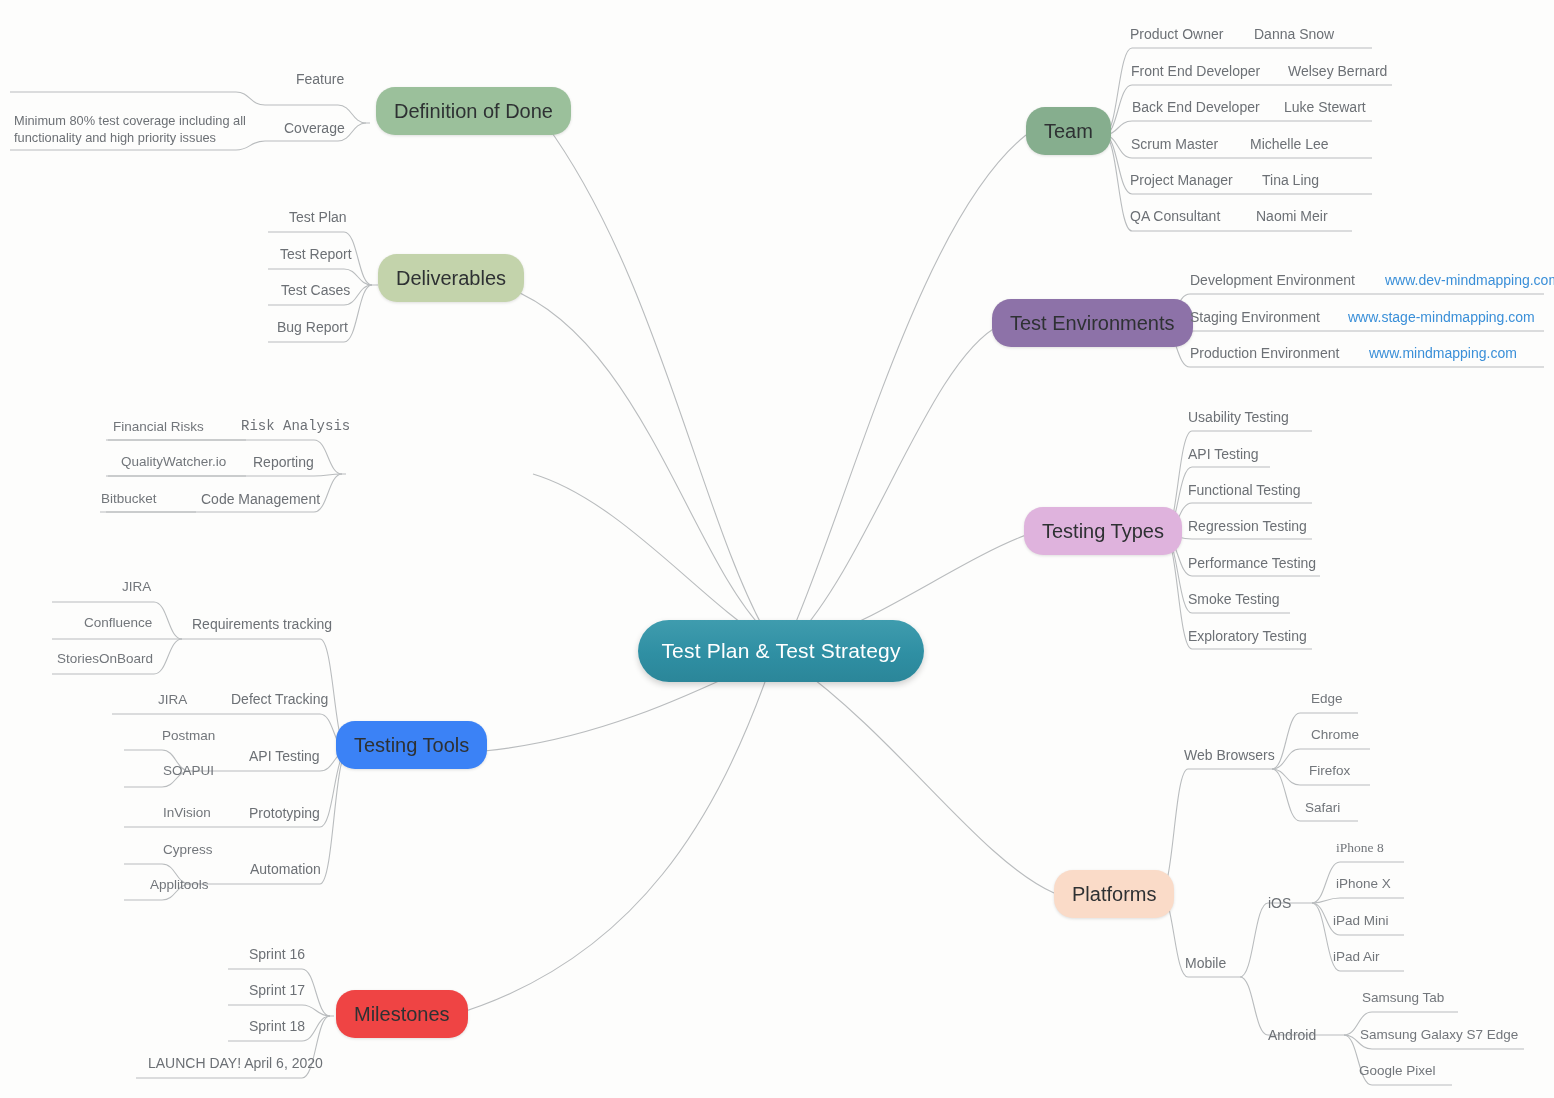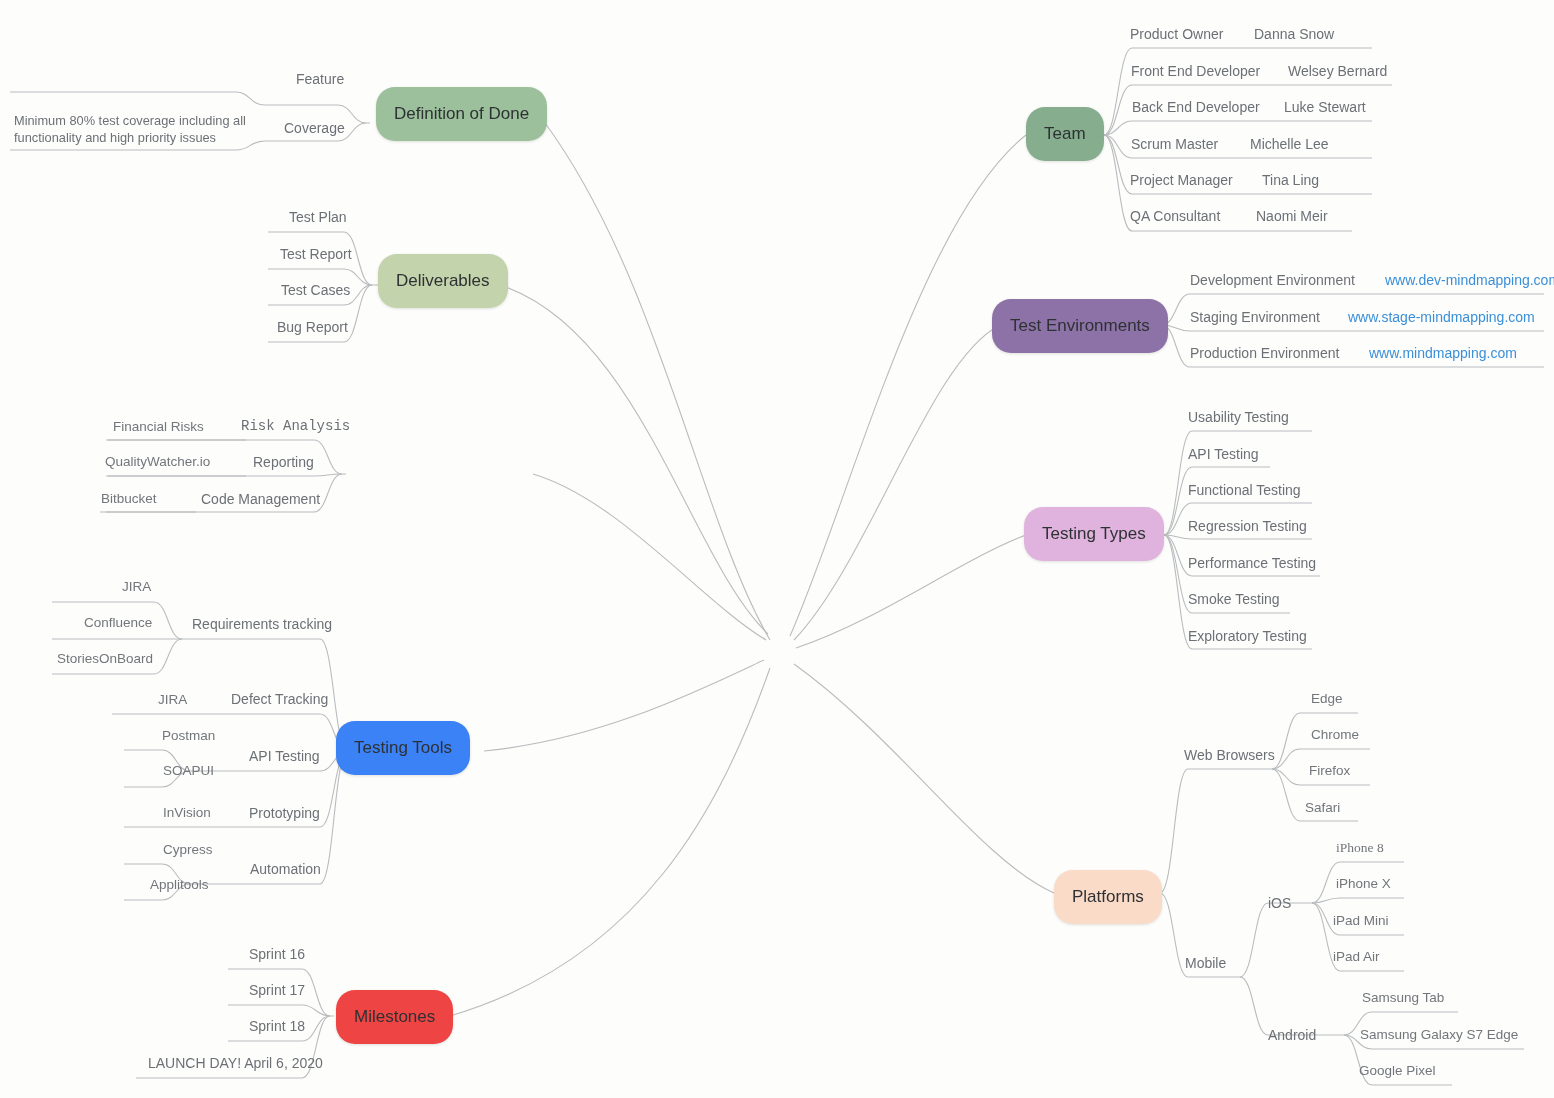--- a/index.html
+++ b/index.html
@@ -25,24 +25,24 @@
     background:linear-gradient(180deg,#3f9cae 0%,#2f8fa3 55%,#2b8699 100%);
     box-shadow:0 3px 6px rgba(0,0,0,.18);
     color:#ffffff;
     font-size:21px;
     display:flex;align-items:center;justify-content:center;
     letter-spacing:.2px;
   }
 
   
   .topic{
-    height:54px;border-radius:19px;
+    height:48px;border-radius:19px;
     display:flex;align-items:center;justify-content:center;
     padding:0 18px;
-    font-size:17px;
+    font-size:20px;
     color:#2e3133;
     box-shadow:0 1px 3px rgba(0,0,0,.12);
   }
 
   
   .sub{font-size:14px;color:#6c7075;}
   .sub.lvl3{font-size:13.5px;color:#72767b;}
   .sub.note{font-size:12.8px;color:#6c7075;white-space:normal;line-height:17px;}
   .sub.url{color:#3a8fd8;}
 </style>
@@ -140,37 +140,38 @@
     <path d="M1312 903 C 1326 903, 1326 862, 1340 862 L 1404 862"></path>
     <path d="M1312 903 C 1326 903, 1326 898, 1340 898 L 1404 898"></path>
     <path d="M1312 903 C 1326 903, 1326 935, 1340 935 L 1404 935"></path>
     <path d="M1312 903 C 1326 903, 1326 971, 1340 971 L 1404 971"></path>
 
     <path d="M1344 1035 C 1358 1035, 1358 1012, 1372 1012 L 1458 1012"></path>
     <path d="M1344 1035 C 1358 1035, 1358 1049, 1372 1049 L 1524 1049"></path>
     <path d="M1344 1035 C 1358 1035, 1358 1085, 1372 1085 L 1452 1085"></path>
   </svg>
 
+  <div class="node root">Test Plan &amp; Test Strategy</div>
 
   <div class="node topic" style="left:376px;top:87px;background:#9bc09b;">Definition of Done</div>
   <div class="node sub" style="left:296px;top:71px;">Feature</div>
   <div class="node sub" style="left:284px;top:120px;">Coverage</div>
   <div class="node sub note" style="left:14px;top:112px;width:238px;">Minimum 80% test coverage including all functionality and high priority issues</div>
 
   <div class="node topic" style="left:378px;top:254px;background:#c3d3ab;">Deliverables</div>
   <div class="node sub" style="left:289px;top:209px;">Test Plan</div>
   <div class="node sub" style="left:280px;top:246px;">Test Report</div>
   <div class="node sub" style="left:281px;top:282px;">Test Cases</div>
   <div class="node sub" style="left:277px;top:319px;">Bug Report</div>
 
   <div class="node sub" style="left:241px;top:418px;font-family:Liberation Mono, monospace;">Risk Analysis</div>
   <div class="node sub" style="left:253px;top:454px;">Reporting</div>
   <div class="node sub" style="left:201px;top:491px;">Code Management</div>
   <div class="node sub lvl3" style="left:113px;top:419px;">Financial Risks</div>
-  <div class="node sub lvl3" style="left:105px;top:454px;text-align:center;">QualityWatcher.io</div>
+  <div class="node sub lvl3" style="left:121px;top:454px;text-align:center;">QualityWatcher.io</div>
   <div class="node sub lvl3" style="left:101px;top:491px;">Bitbucket</div>
 
   <div class="node topic" style="left:336px;top:721px;background:#3b82f6;">Testing Tools</div>
   <div class="node sub" style="left:192px;top:616px;">Requirements tracking</div>
   <div class="node sub" style="left:231px;top:691px;">Defect Tracking</div>
   <div class="node sub" style="left:249px;top:748px;">API Testing</div>
   <div class="node sub" style="left:249px;top:805px;">Prototyping</div>
   <div class="node sub" style="left:250px;top:861px;">Automation</div>
 
   <div class="node sub lvl3" style="left:122px;top:579px;">JIRA</div>

